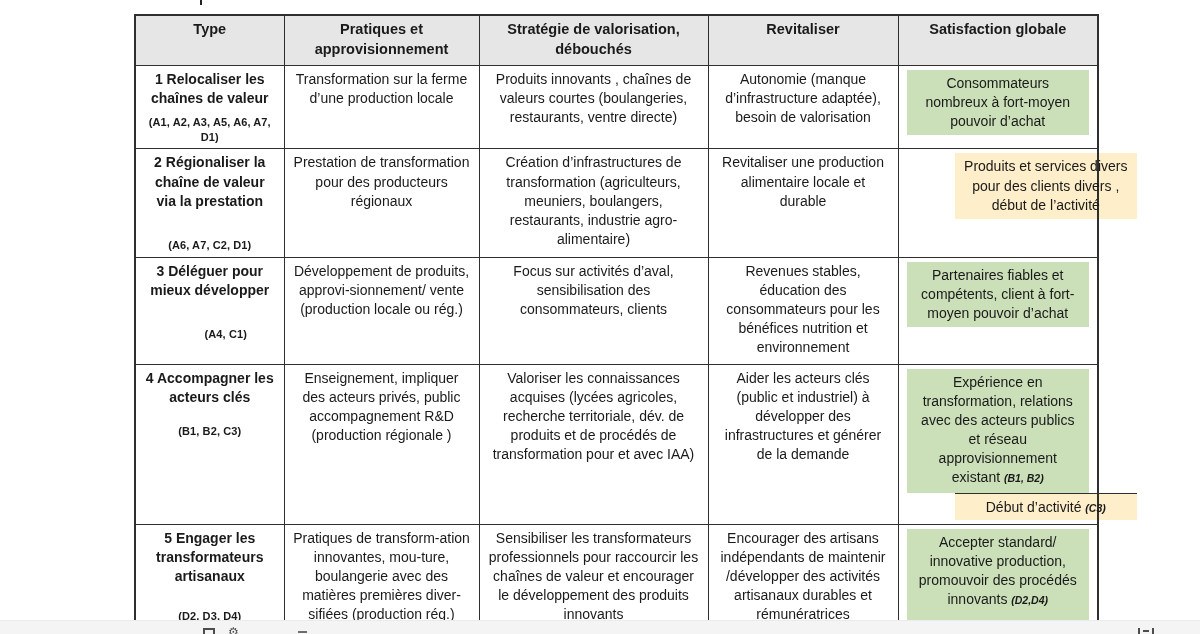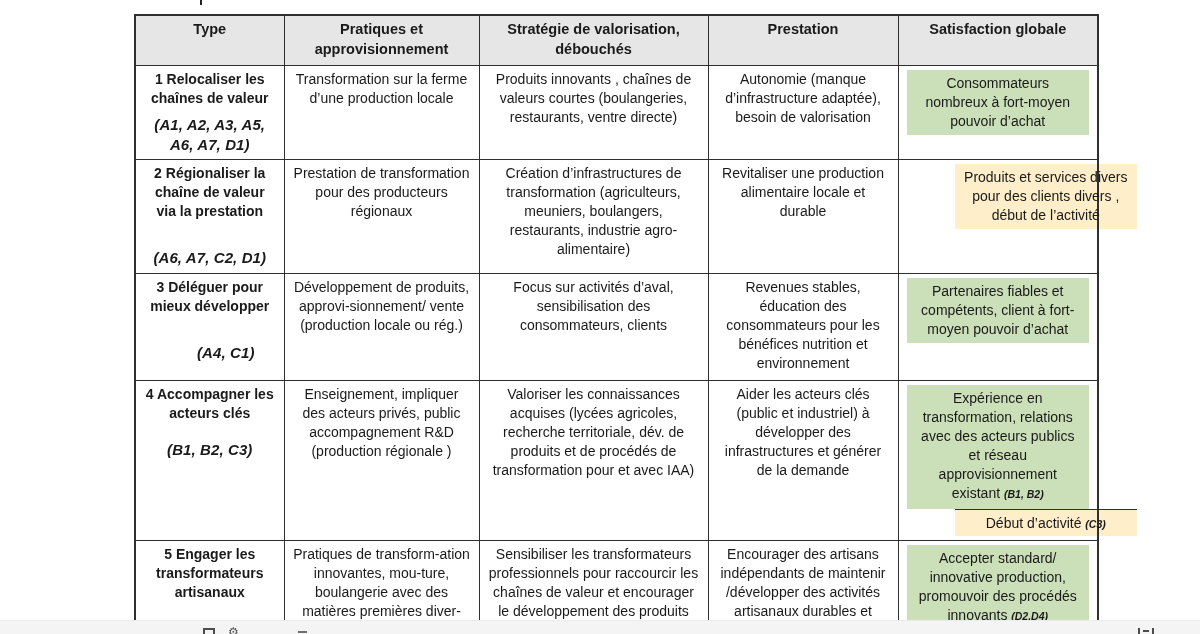--- a/index.html
+++ b/index.html
@@ -41,23 +41,22 @@
     height: 50px;
   }
   tr.r1 { height: 75px; }
   tr.r2 { height: 107px; }
   tr.r3 { height: 107px; }
   tr.r4 { height: 135px; }
   tr.r5 { height: 126px; }
 
   .type-title { font-weight: bold; }
   .type-codes {
-    font-size: 15px;
+    font-size: 11px;
     font-weight: bold;
-    font-style: italic;
     letter-spacing: 0.1px;
   }
   .r1 .type-codes { margin-top: 7px; }
   .r2 .type-codes { margin-top: 27px; }
   .r3 .type-codes { margin-top: 27px; margin-left: 32px; }
   .r4 .type-codes { margin-top: 17px; }
   .r5 .type-codes { margin-top: 23px; }
 
   td.sat-cell { padding: 0; }
   .sat-seg { padding: 4px 8px; width: 100%; }
@@ -114,21 +113,21 @@
         <col style="width:195px">
         <col style="width:229px">
         <col style="width:190px">
         <col style="width:200px">
     </colgroup>
     <thead>
       <tr>
         <th>Type</th>
         <th>Pratiques et approvisionnement</th>
         <th>Stratégie de valorisation, débouchés</th>
-        <th>Prestation</th>
+        <th>Revitaliser</th>
         <th>Satisfaction globale</th>
       </tr>
     </thead>
     <tbody>
       <tr class="r1">
         <td>
           <div class="type-title">1 Relocaliser les chaînes de valeur</div>
           <div class="type-codes">(A1, A2, A3, A5,  A6, A7, D1)</div>
         </td>
         <td>Transformation sur la ferme d’une production locale</td>

